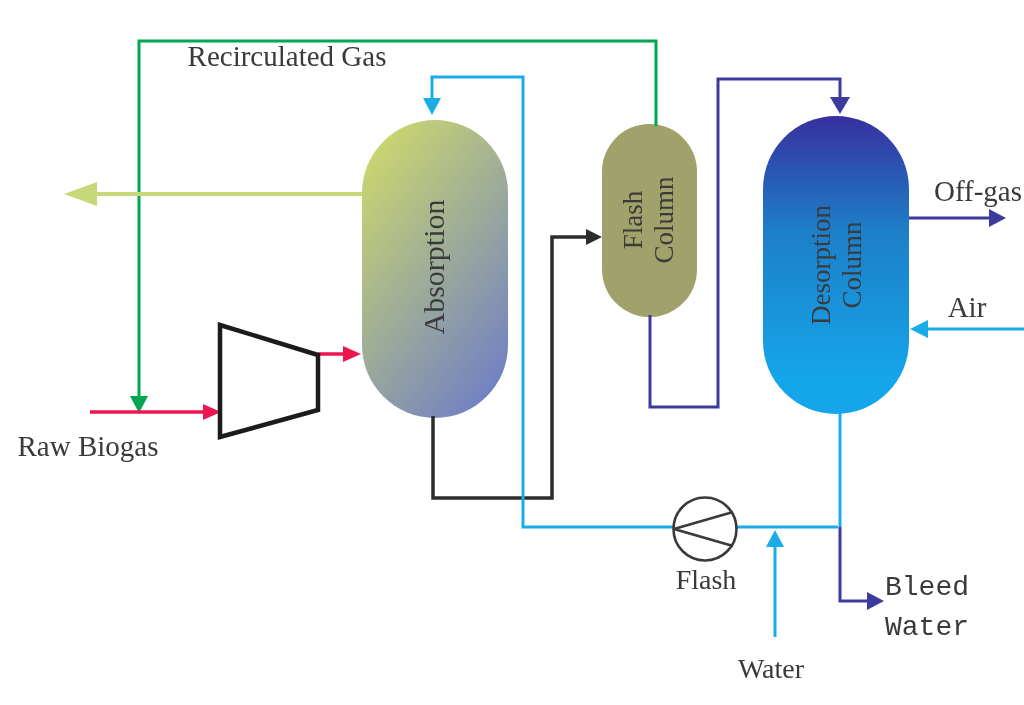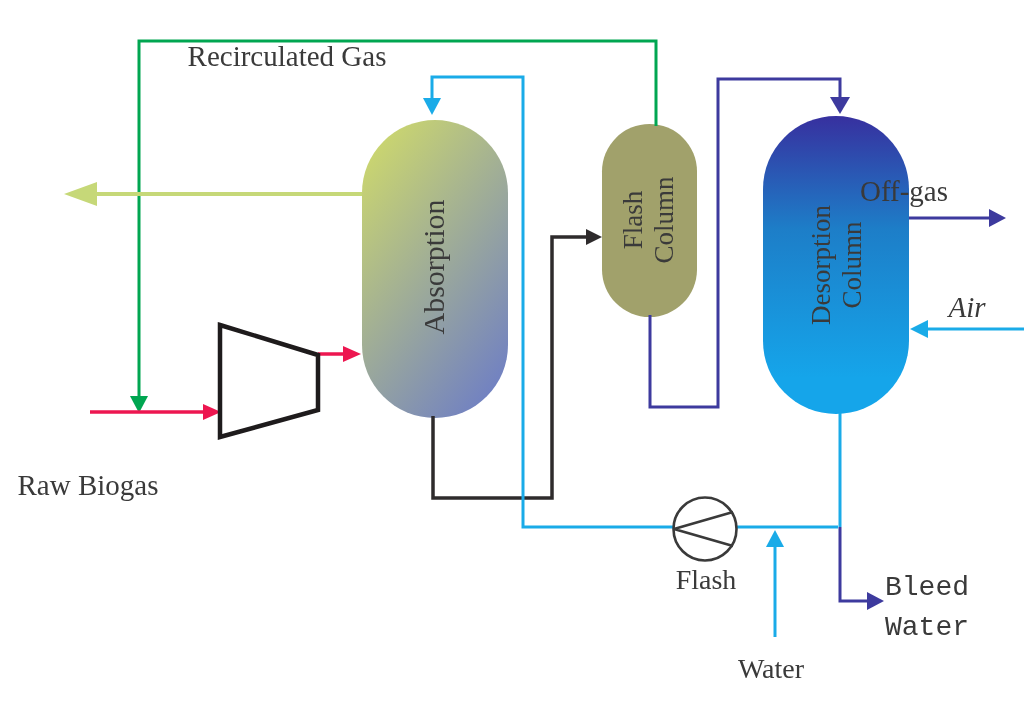--- a/index.html
+++ b/index.html
@@ -89,25 +89,25 @@
 
     <g>
       <circle cx="705" cy="529" r="31.5" fill="#ffffff" stroke-width="2.6" stroke="#3a3a3a"></circle>
       <path d="M674,529 L733,512 M674,529 L733,546" fill="none" stroke-width="2.6" stroke="#3a3a3a"></path>
     </g>
   </svg>
 
   <div class="lbl fs29" style="left:287px;top:20px;margin-top:36px;">Recirculated Gas</div>
 
 
-  <div class="lbl fs29" style="left:88px;top:446px;margin-top:39px;">Raw Biogas</div>
+  <div class="lbl fs29" style="left:88px;top:446px;">Raw Biogas</div>
 
-  <div class="lbl fs29" style="left:904px;top:191px;">Off-gas</div>
+  <div class="lbl fs29" style="left:978px;top:191px;">Off-gas</div>
 
-  <div class="lbl fs29" style="left:967px;top:307px;font-style:italic;">Air</div>
+  <div class="lbl fs29" style="left:967px;top:307px;">Air</div>
 
   <div class="lbl fs28 lh33 two-line" style="left:771px;top:668px;">
     <span>Water</span>
   </div>
 
   <div class="lbl left-align fs28 lh40 two-line" style="left:885px;top:568px;font-family:Liberation Mono, monospace;">
     <span>Bleed</span>
     <span>Water</span>
   </div>
 

